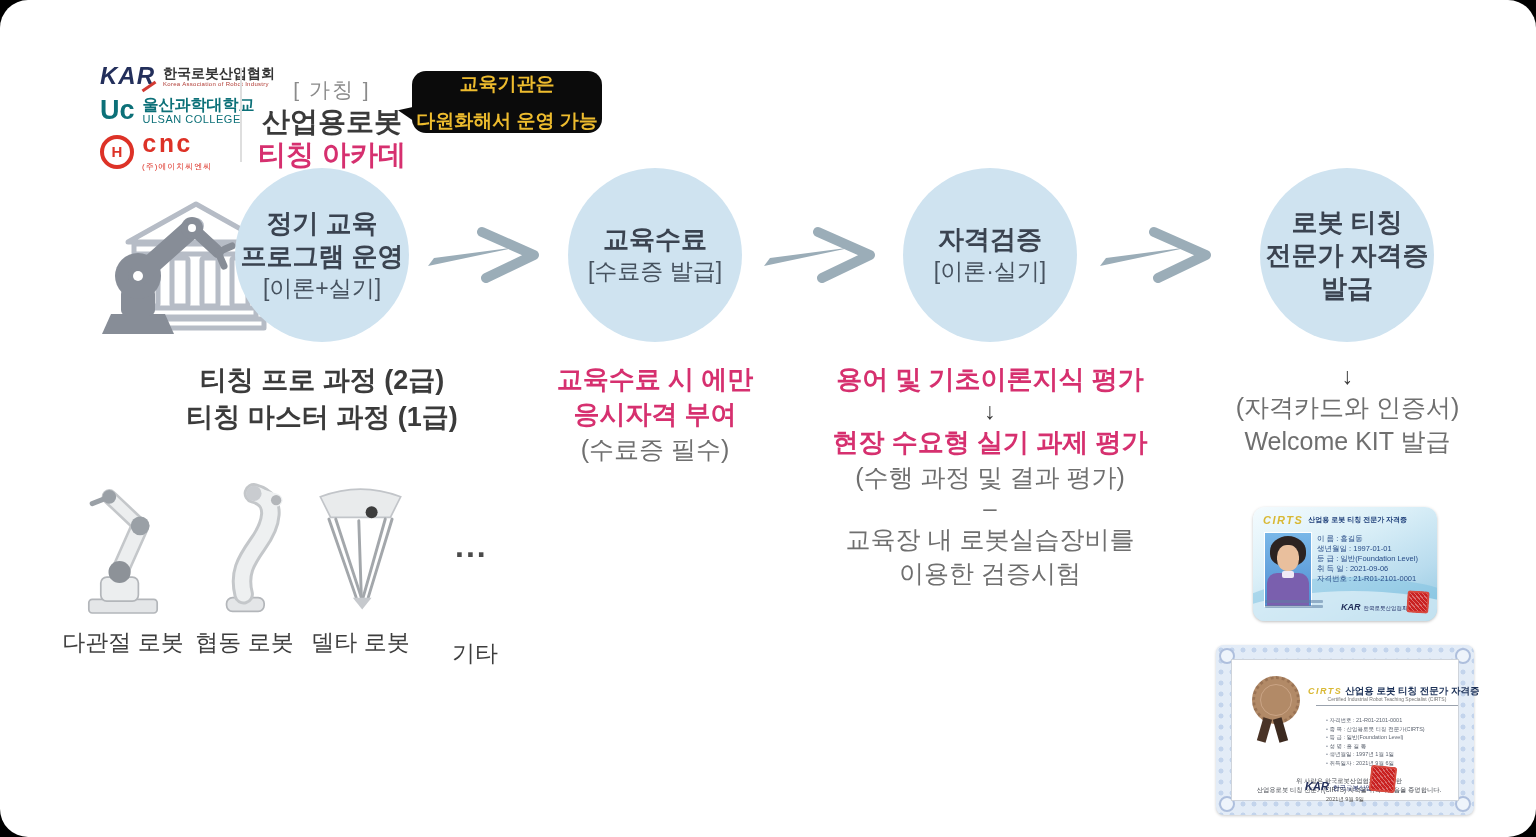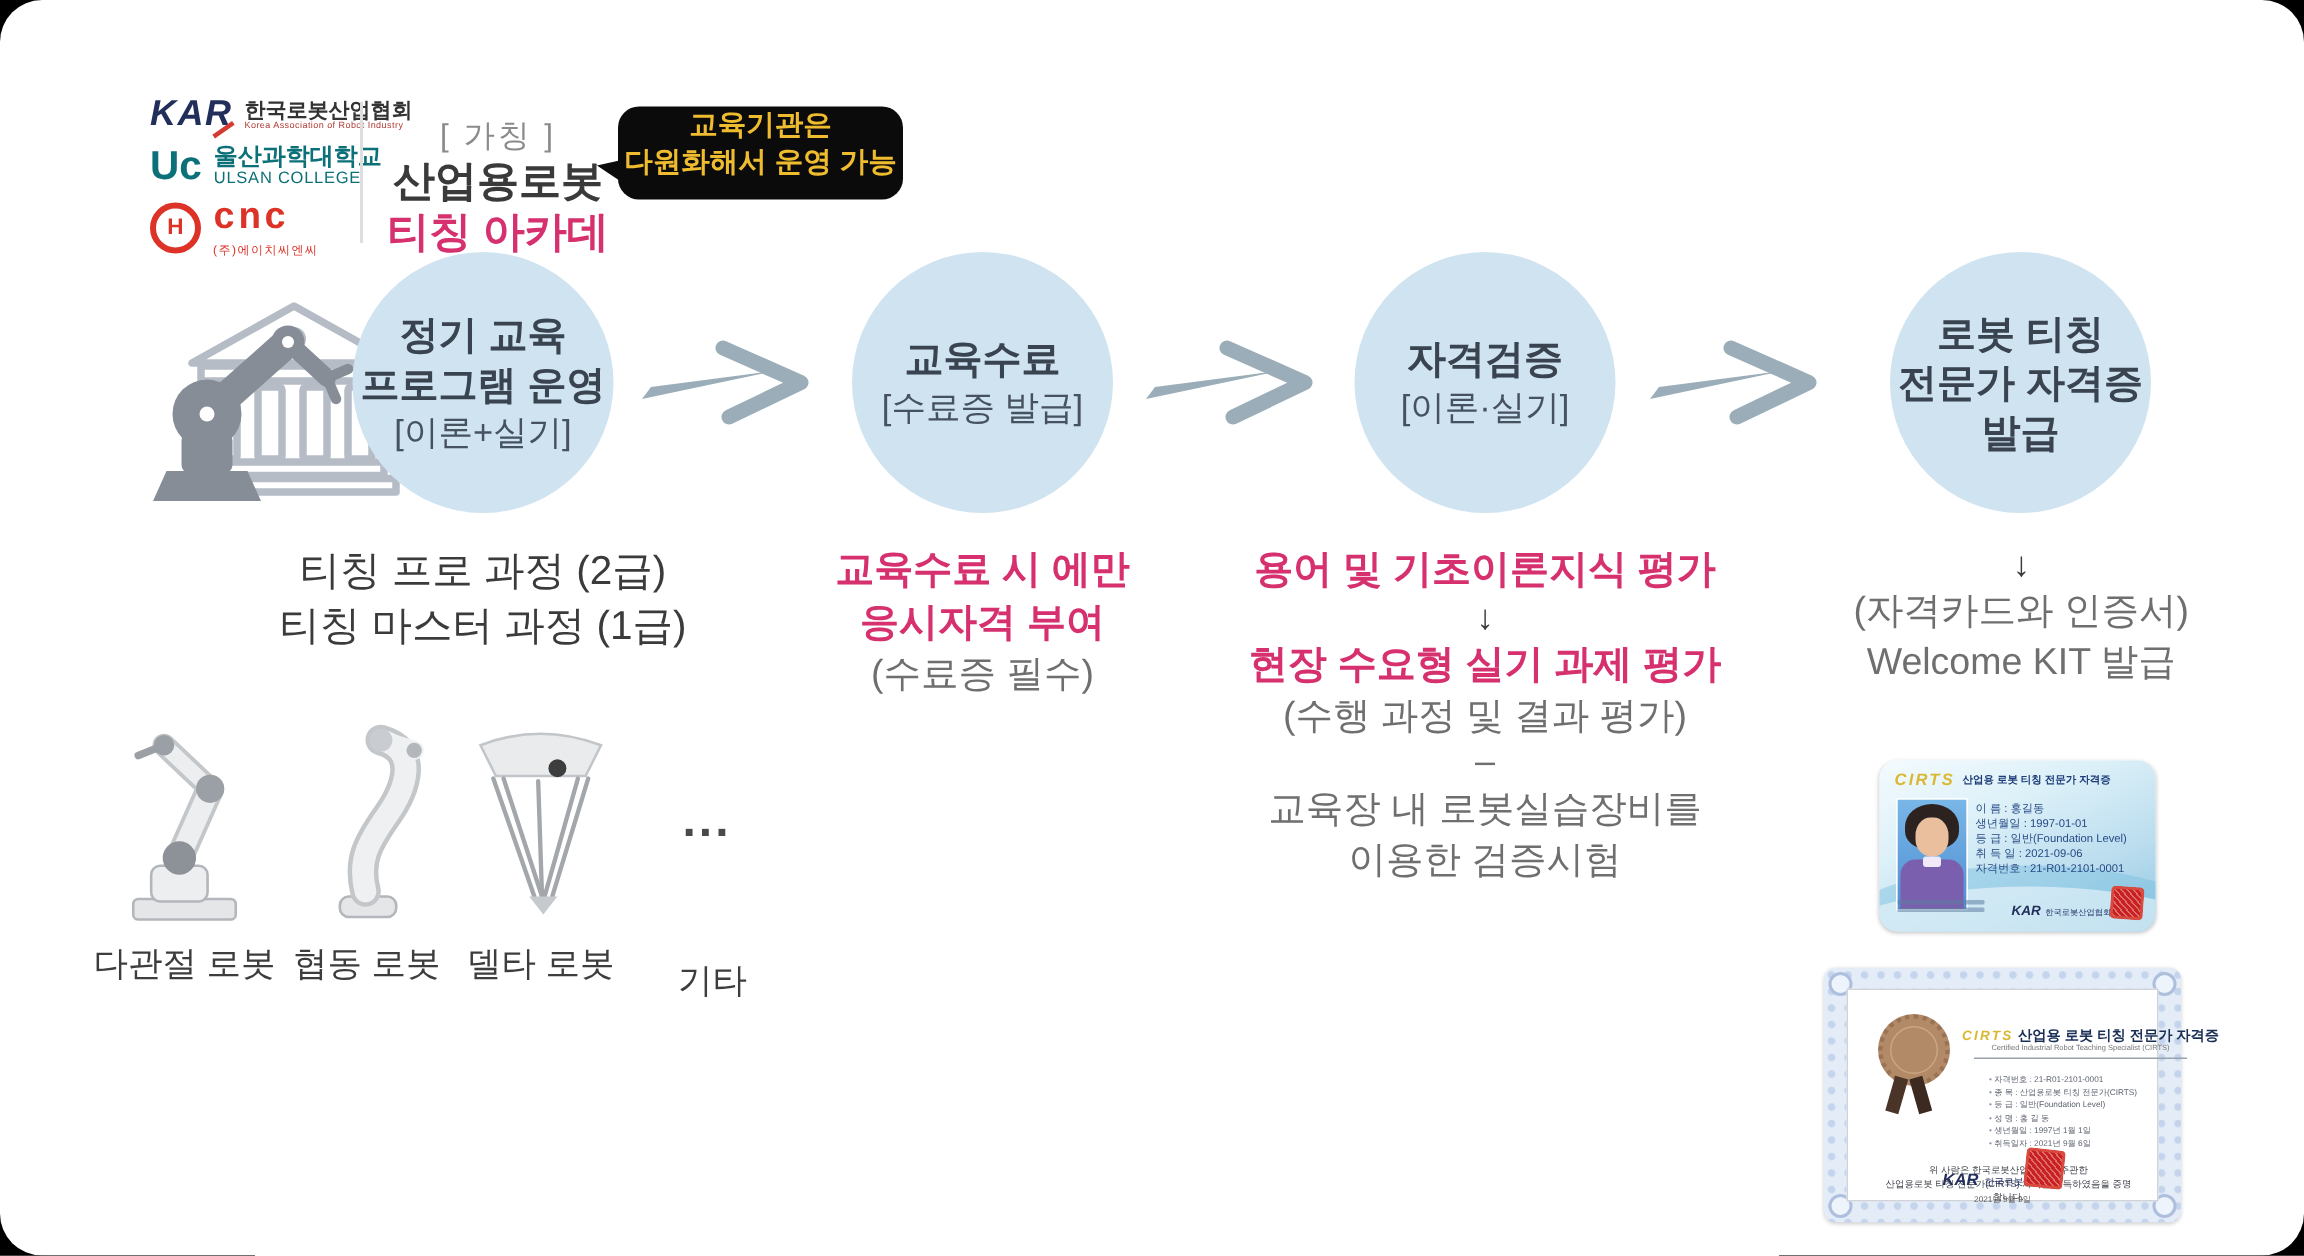--- a/index.html
+++ b/index.html
@@ -19,32 +19,32 @@
   .hcnc-ring{width:26px;height:26px;border:4px solid #dd3227;border-radius:50%;display:flex;align-items:center;justify-content:center;color:#dd3227;font-weight:bold;font-size:15px;}
   .hcnc-mark{font-size:25px;font-weight:bold;color:#dd3227;letter-spacing:2px;font-family:Liberation Mono, monospace;}
   .hcnc-name{font-size:8px;color:#dd3227;letter-spacing:1px;margin-top:1px;}
   .divider{width:2px;background:#dedede;}
 
   
   .headline{text-align:center;}
   .headline .pre{font-size:21px;color:#8b8b8b;letter-spacing:2px;}
   .headline .l1{font-size:28px;font-weight:bold;color:#3a3a3a;line-height:32px;margin-top:2px;font-family:Liberation Serif, serif;}
   .headline .l2{font-size:28px;font-weight:bold;color:#d6306f;line-height:34px;}
-  .badge{background:#0b0b0b;border-radius:14px;color:#eebc2e;display:flex;flex-direction:column;justify-content:flex-start;align-items:center;text-align:center;font-weight:bold;font-size:19px;line-height:25px;}
+  .badge{background:#0b0b0b;border-radius:14px;color:#eebc2e;display:flex;flex-direction:column;justify-content:space-between;align-items:center;text-align:center;font-weight:bold;font-size:19px;line-height:25px;}
   .badge-tail{width:0;height:0;border-top:11px solid transparent;border-bottom:8px solid transparent;border-right:22px solid #0b0b0b;transform:rotate(14deg);}
 
   
   .circle{width:174px;height:174px;border-radius:50%;background:#cfe3f0;display:flex;flex-direction:column;justify-content:center;align-items:center;text-align:center;color:#3a4350;}
   .circle .b{font-weight:bold;font-size:26px;line-height:33px;}
   .circle .r{font-size:23px;line-height:31px;color:#46525f;}
 
   
   .col{text-align:center;}
   .hl{color:#d6306f;font-weight:bold;font-size:26px;line-height:35px;}
-  .blk{color:#3b3b3b;font-weight:normal;font-size:27px;line-height:37px;}
+  .blk{color:#3b3b3b;font-weight:bold;font-size:27px;line-height:37px;}
   .gry{color:#6f6f6f;font-size:25px;line-height:34px;}
   .darr{color:#3a3a3a;font-size:23px;line-height:28px;}
   .dash{color:#6f6f6f;font-size:24px;line-height:28px;}
 
   
   .robot-block{position:absolute;display:flex;flex-direction:column;align-items:center;justify-content:flex-end;height:180px;}
   .robot-label{font-size:23px;color:#3d3d3d;margin-top:8px;white-space:nowrap;}
   .dots{font-size:32px;font-weight:bold;color:#4a4a4a;letter-spacing:2px;}
 
   
@@ -65,21 +65,21 @@
   .fineprint{position:absolute;left:12px;bottom:11px;z-index:2;}
   .fineprint span{display:block;width:58px;height:3px;background:#5d7da3;opacity:.55;margin-bottom:2px;border-radius:1px;}
   .id-issuer{position:absolute;left:88px;bottom:9px;display:flex;align-items:baseline;gap:3px;z-index:2;}
   .issuer-mark{font-weight:900;font-style:italic;color:#232f5b;}
   .id-issuer .issuer-mark{font-size:9px;}
   .id-issuer .issuer-name{font-size:5.5px;color:#233067;}
   .stamp{background:#c92121;border-radius:3px;box-shadow:inset 0 0 0 2px #d84a3f;background-image:repeating-linear-gradient(45deg,rgba(255,255,255,.35) 0 1px,transparent 1px 3px);}
   .id-stamp{position:absolute;right:8px;bottom:8px;width:22px;height:22px;transform:rotate(4deg);z-index:2;}
 
   
-  .cert{width:238px;height:170px;border-radius:8px;background:#e3ecf7;background-image:radial-gradient(circle at 5px 5px,#c3d4ec 2.2px,transparent 2.8px);background-size:11px 11px;box-shadow:0 1px 3px rgba(0,0,0,.2);}
+  .cert{width:258px;height:170px;border-radius:8px;background:#e3ecf7;background-image:radial-gradient(circle at 5px 5px,#c3d4ec 2.2px,transparent 2.8px);background-size:11px 11px;box-shadow:0 1px 3px rgba(0,0,0,.2);}
   .cert-corner{position:absolute;width:12px;height:12px;border-radius:50%;background:#eef4fb;border:2px solid #aebfdd;}
   .cert-inner{position:absolute;left:15px;top:14px;right:15px;bottom:14px;background:#fff;border:1px solid #cfd4db;}
   .medal{position:absolute;left:20px;top:16px;width:42px;height:42px;border-radius:50%;background:#b28a67;border:3px dotted #9a7354;}
   .medal::after{content:"";position:absolute;inset:5px;border-radius:50%;border:1px solid #caa485;}
   .ribbon-l{position:absolute;left:28px;top:58px;width:9px;height:24px;background:#4a3427;transform:rotate(16deg);}
   .ribbon-r{position:absolute;left:44px;top:58px;width:9px;height:24px;background:#3c2a20;transform:rotate(-16deg);}
   .cert-titlerow{position:absolute;left:76px;top:20px;width:158px;text-align:center;white-space:nowrap;}
   .cert-titlerow .cirts{font-size:9px;margin-right:3px;}
   .cert-title{font-size:9.5px;font-weight:bold;color:#1a2f56;}
   .cert-sub{position:absolute;left:84px;top:36px;width:142px;text-align:center;font-size:5px;color:#777;border-bottom:1px solid #9aa2ad;padding-bottom:3px;}

